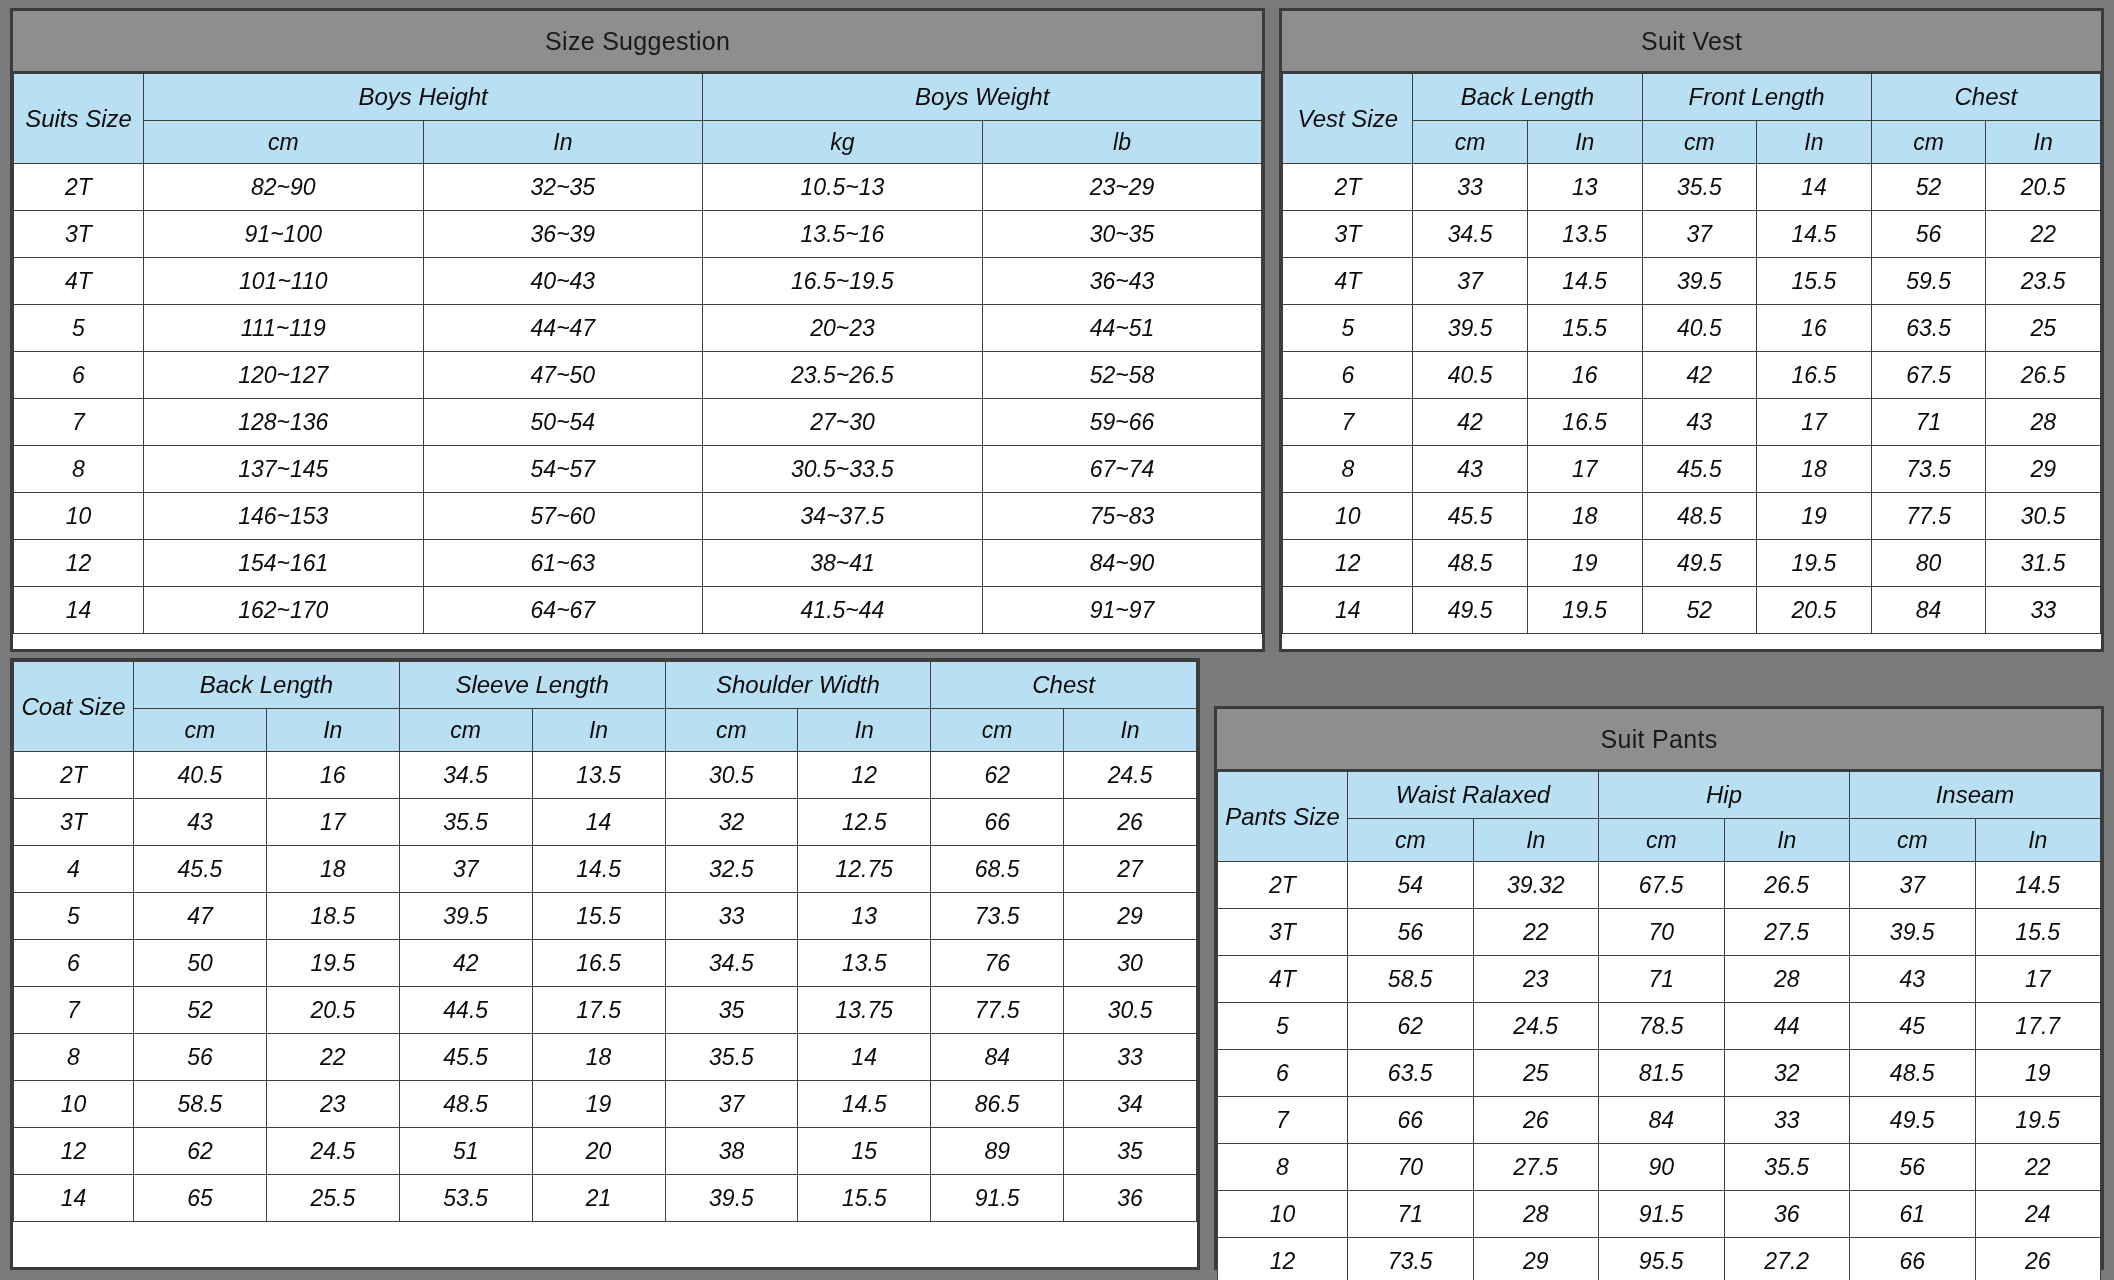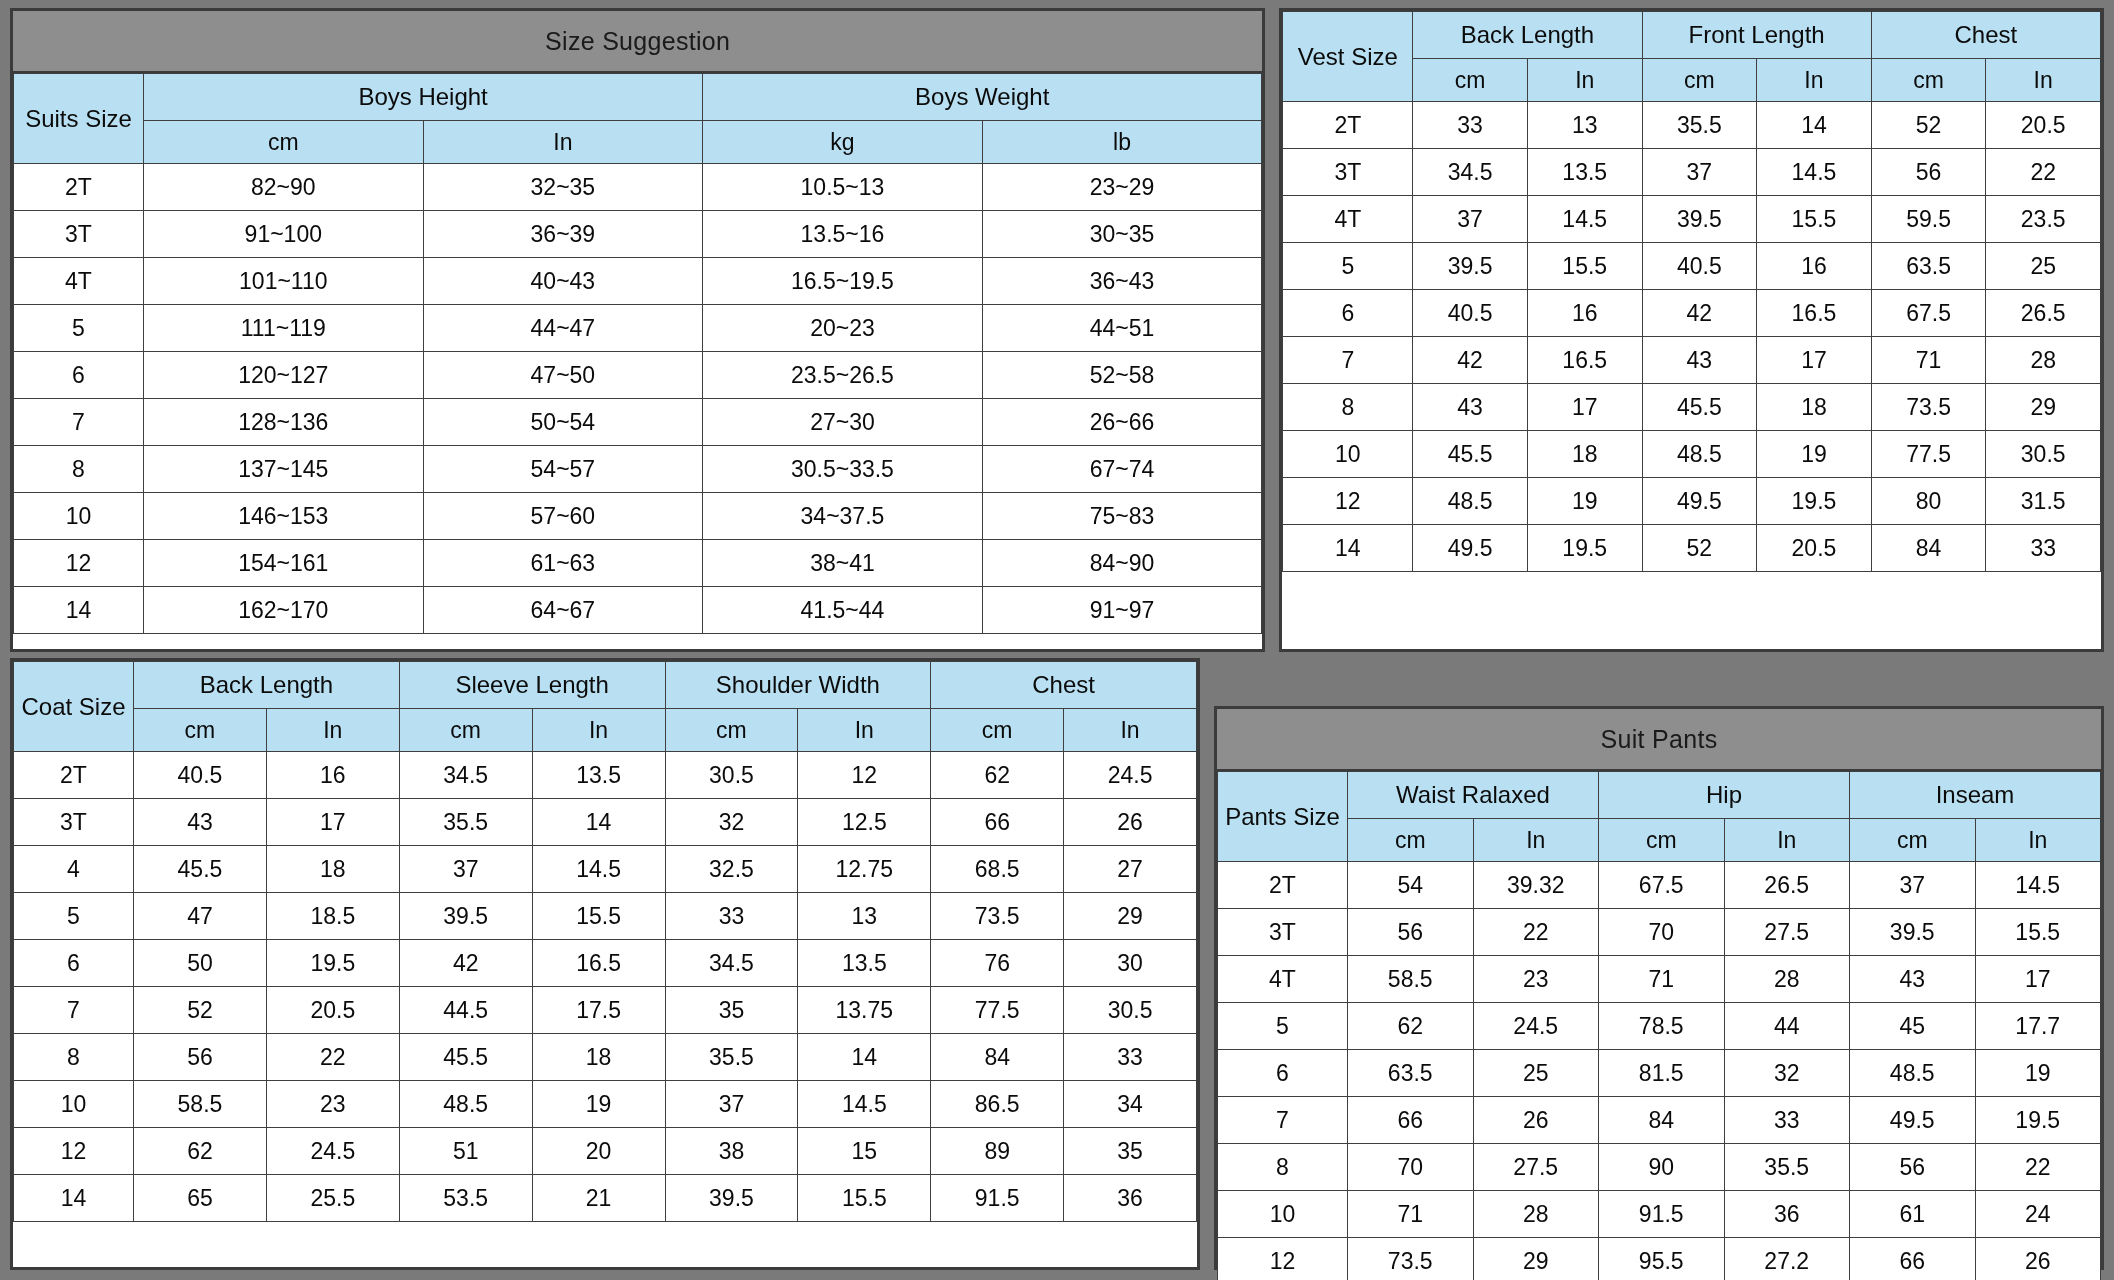--- a/index.html
+++ b/index.html
@@ -78,21 +78,21 @@
     font-size: 23px;
     height: 42px;
   }
   tbody td {
     background: #ffffff;
     height: 46px;
   }
   .sizecol { background: #b8e0f2 !important; }
   tbody td.sizecol { background: #ffffff !important; }
 
-  .tbl-wrap { flex: 1 1 auto; }
+  .tbl-wrap { flex: 1 1 auto; font-style: italic; }
 
   
   .t-sizesug col.c0 { width: 130px; }
   .t-vest col.c0 { width: 130px; }
   .t-coat col.c0 { width: 120px; }
   .t-pants col.c0 { width: 130px; }
 </style>
 </head>
 <body>
 
@@ -158,21 +158,21 @@
               <td>120~127</td>
               <td>47~50</td>
               <td>23.5~26.5</td>
               <td>52~58</td>
             </tr>
             <tr>
               <td class="sizecol">7</td>
               <td>128~136</td>
               <td>50~54</td>
               <td>27~30</td>
-              <td>26~66</td>
+              <td>59~66</td>
             </tr>
             <tr>
               <td class="sizecol">8</td>
               <td>137~145</td>
               <td>54~57</td>
               <td>30.5~33.5</td>
               <td>67~74</td>
             </tr>
             <tr>
               <td class="sizecol">10</td>
@@ -194,20 +194,21 @@
               <td>64~67</td>
               <td>41.5~44</td>
               <td>91~97</td>
             </tr>
           </tbody>
         </table>
       </div>
     </div>
 
     <div class="panel panel-right-top">
+      <div class="panel-title">Suit Vest</div>
       <div class="tbl-wrap">
         <table class="t-vest">
           <colgroup>
               <col class="c0">
               <col>
               <col>
               <col>
               <col>
               <col>
               <col>

